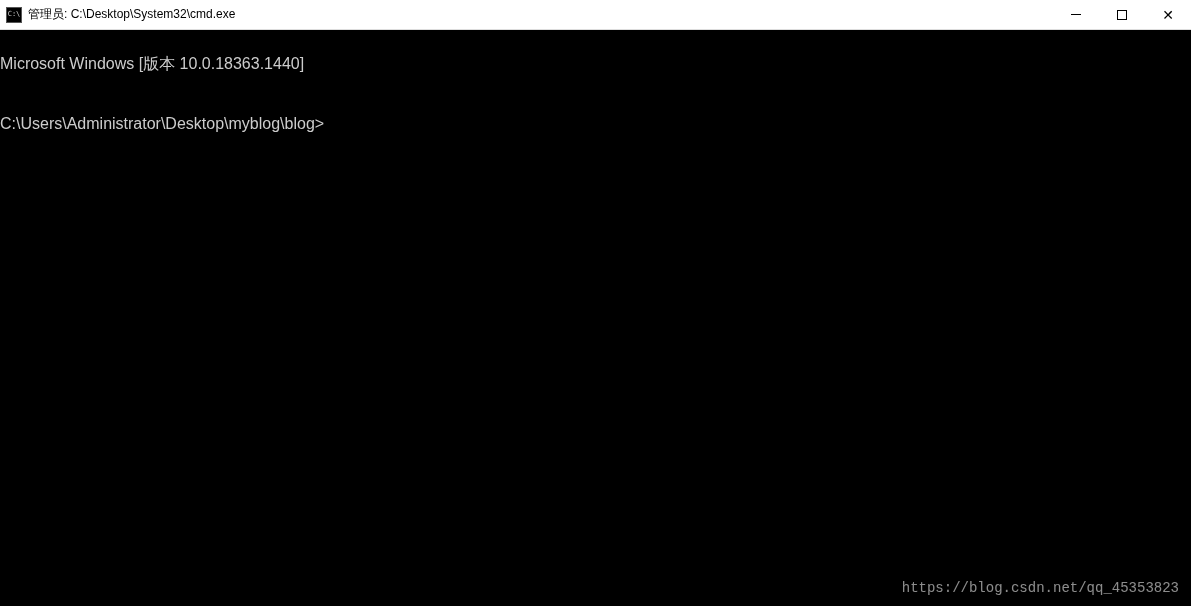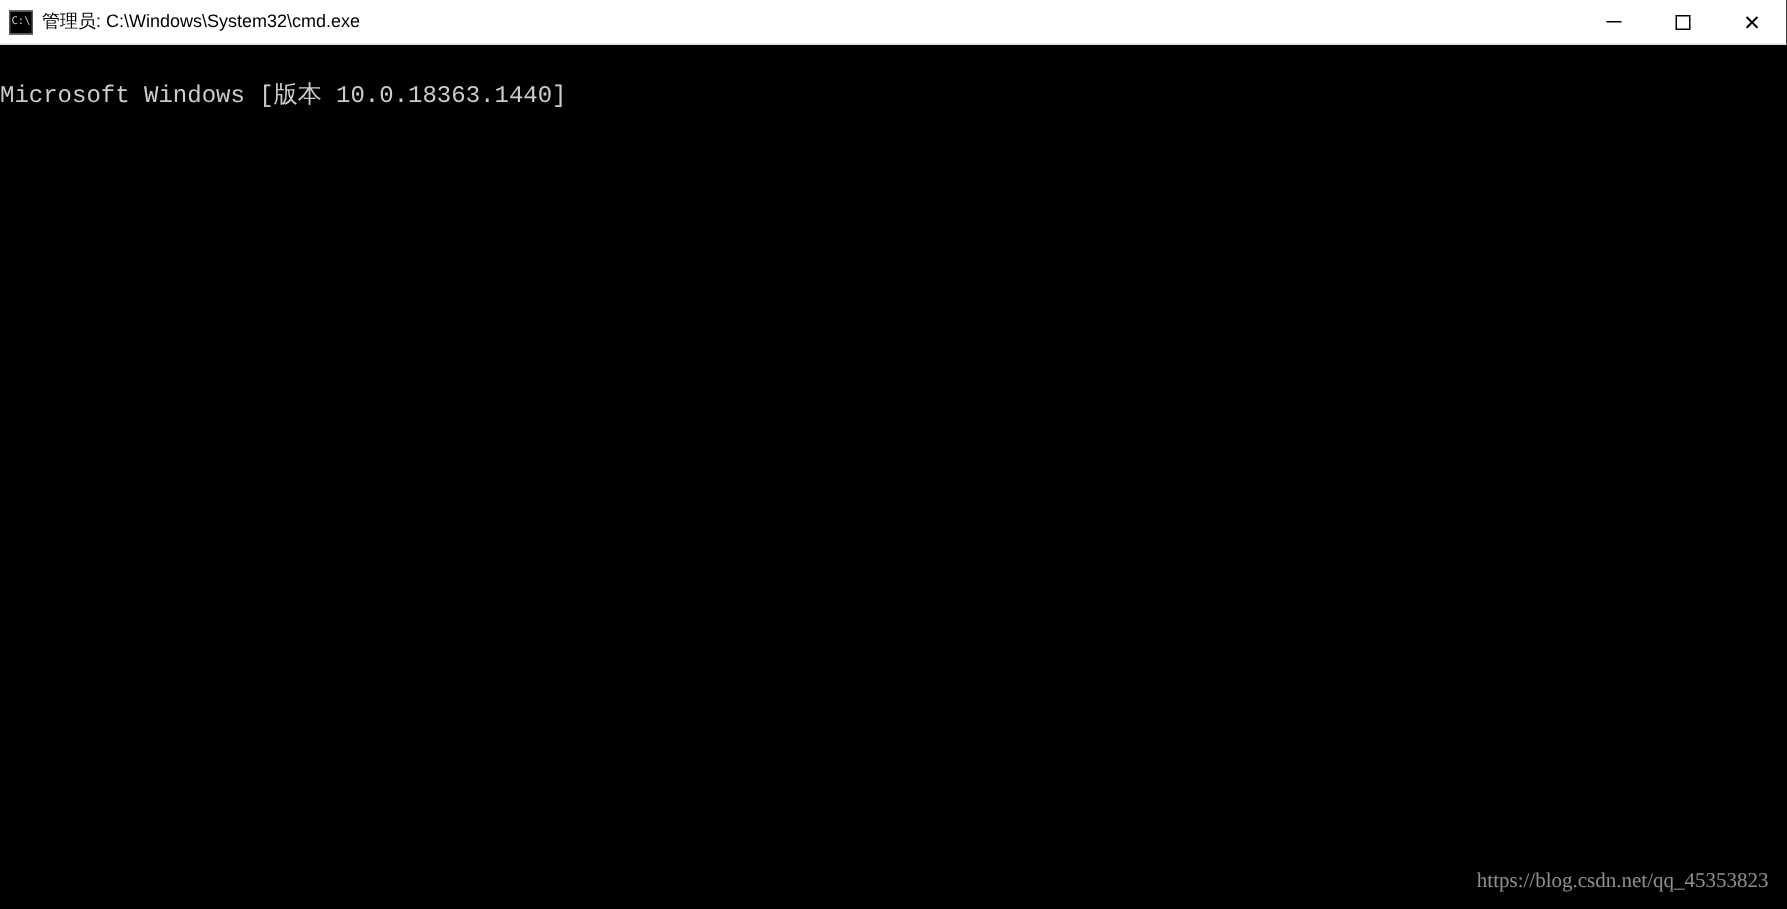--- a/index.html
+++ b/index.html
@@ -73,60 +73,61 @@
       height: 10px;
       border: 1px solid #000;
     }
     .close-x {
       font-size: 14px;
       font-weight: 300;
       line-height: 1;
     }
     .terminal-body {
       padding: 4px 0 0 0;
-      font-family: Liberation Mono, monospace;
+      font-family: Liberation Sans, sans-serif;
       font-size: 16px;
       color: #ccc;
       line-height: 1.25;
       white-space: pre;
       letter-spacing: 0;
     }
     .terminal-line {
       display: block;
     }
     .watermark {
       position: absolute;
       bottom: 10px;
       right: 12px;
       color: rgba(255,255,255,0.55);
       font-size: 14px;
-      font-family: Liberation Serif, serif;
+      font-family: Liberation Mono, monospace;
     }
   </style>
 </head>
 <body>
 
 <div class="title-bar">
   <div class="title-left">
     <div class="cmd-icon">
       <span class="cmd-icon-text">C:\</span>
     </div>
-    <span class="window-title">管理员: C:\Windows\System32\cmd.exe</span>
+    <span class="window-title">管理员: C:\Desktop\System32\cmd.exe</span>
   </div>
   <div class="window-controls">
     <div class="window-control">
       <div class="minimize-line"></div>
     </div>
     <div class="window-control">
       <div class="maximize-box"></div>
     </div>
     <div class="window-control close">
       <span class="close-x">✕</span>
     </div>
   </div>
 </div>
 
 <div class="terminal-body">
 <span class="terminal-line">Microsoft Windows [版本 10.0.18363.1440]</span>
 <span class="terminal-line"></span>
+<span class="terminal-line">C:\Users\Administrator\Desktop\myblog\blog&gt;</span>
 </div>
 
 <div class="watermark">https://blog.csdn.net/qq_45353823</div>
 
 </body></html>

